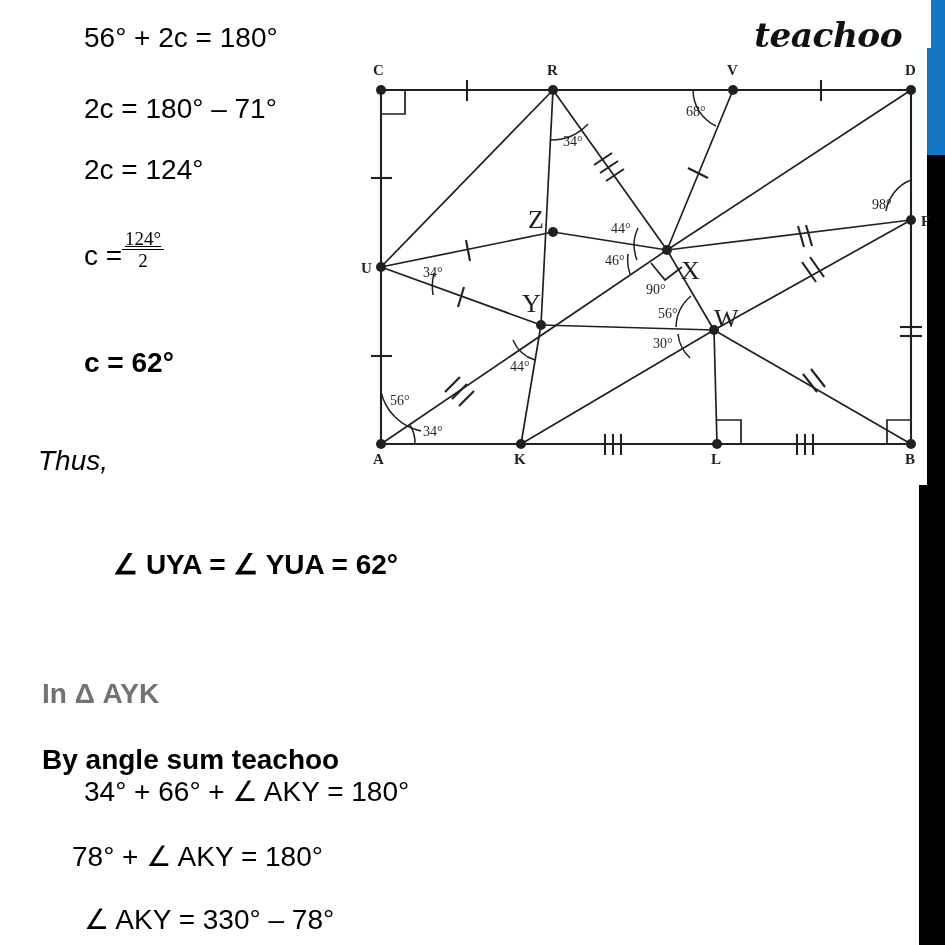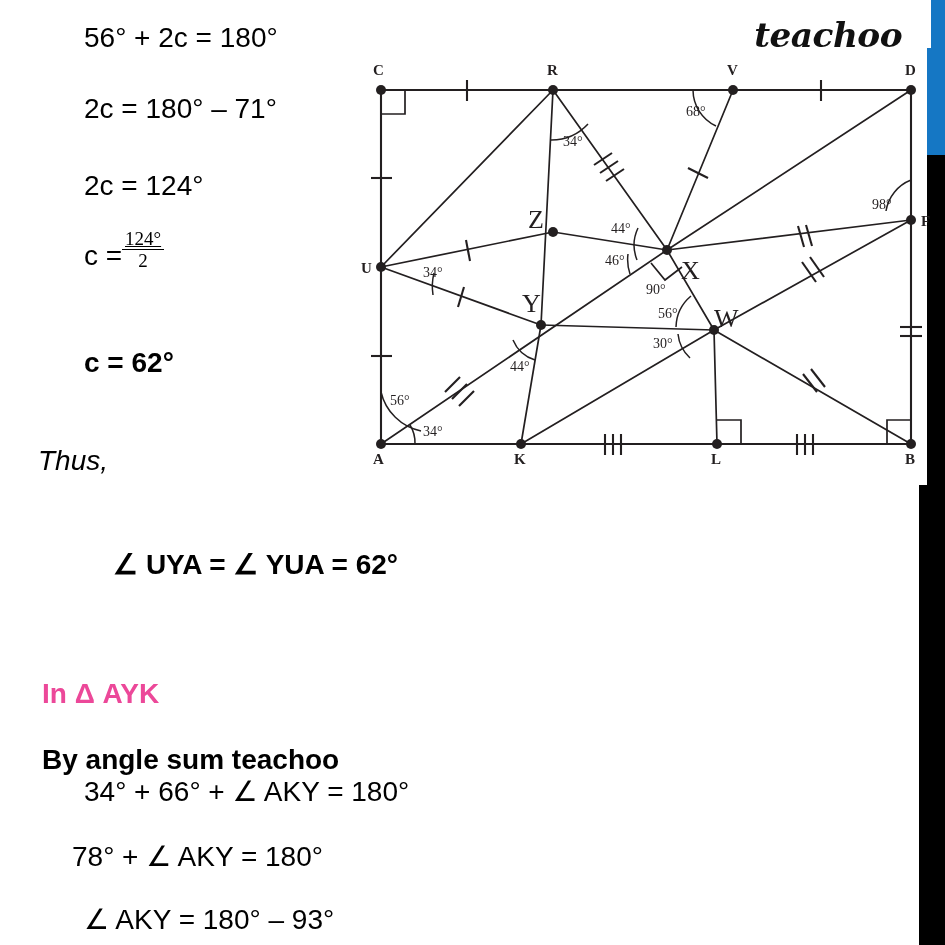--- a/index.html
+++ b/index.html
@@ -18,21 +18,21 @@
     position:absolute;left:757px;top:16px;
     font-family:"DejaVu Serif",serif;
     font-style:italic;font-weight:bold;font-size:33px;
     letter-spacing:-0.5px;color:#111;
     transform:scaleX(1.04);
   }
 
   
   .txt{position:absolute;white-space:nowrap;font-size:28px;color:#000;}
   .txt.b{font-weight:bold;margin-top:36px;}
-  .txt.blue{color:#ec4899;font-weight:bold;}
+  .txt.blue{color:#737373;font-weight:bold;}
   .frac{position:absolute;display:inline-block;text-align:center;
         font-family:"Liberation Serif",serif;font-size:19px;line-height:1.12;}
   .frac .num{display:block;padding:0 3px;text-decoration:underline;}
   .frac .den{display:block;border-top:1.6px solid #000;padding:0 3px;}
 
   
   #diagram{position:absolute;left:0;top:0;width:945px;height:945px;}
   #diagram text{font-family:"Liberation Serif",serif;fill:#231f20;}
   .vlabel{font-size:15px;font-weight:bold;}
   .vlabel-blue{font-size:26px;font-weight:normal;fill:#1b84d2;
@@ -203,24 +203,24 @@
         <text x="653" y="348" class="anglelabel">30°</text>
         <text x="510" y="371" class="anglelabel">44°</text>
         <text x="390" y="405" class="anglelabel">56°</text>
         <text x="423" y="436" class="anglelabel">34°</text>
       </g>
   </svg>
 
   <div id="text-layer">
       <div class="txt" style="left: 84px; top: 22px;">56° + 2c = 180°</div>
       <div class="txt" style="left: 84px; top: 93px;">2c = 180° – 71°</div>
-      <div class="txt" style="left: 84px; top: 170px;">2c = 124°</div>
+      <div class="txt" style="left: 84px; top: 154px;">2c = 124°</div>
       <div class="txt" style="left: 84px; top: 240px;">c =</div>
       <div class="txt b" style="left: 84px; top: 311px;">c = 62°</div>
       <div class="txt" style="left: 38px; top: 445px; font-style: italic;">Thus,</div>
       <div class="txt b" style="left: 113px; top: 512px;">∠ UYA = ∠ YUA = 62°</div>
       <div class="txt b blue" style="left: 42px; top: 642px;">In Δ AYK</div>
       <div class="txt b" style="left: 42px; top: 708px;">By angle sum teachoo</div>
       <div class="txt" style="left: 84px; top: 775px;">34° + 66° + ∠ AKY = 180°</div>
       <div class="txt" style="left: 72px; top: 840px;">78° + ∠ AKY = 180°</div>
-      <div class="txt" style="left: 84px; top: 903px;">∠ AKY = 180° – 93°</div>
+      <div class="txt" style="left: 84px; top: 903px;">∠ AKY = 330° – 78°</div>
     </div>
 </div>
 
 </body></html>

